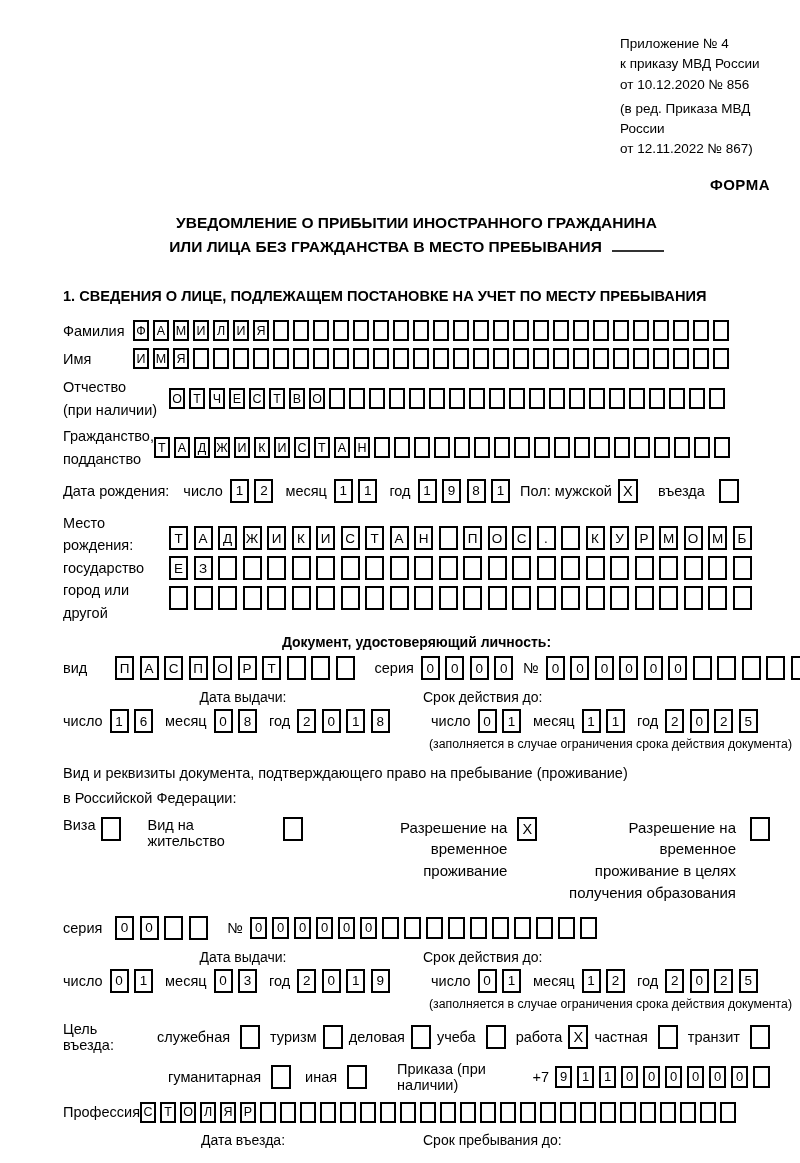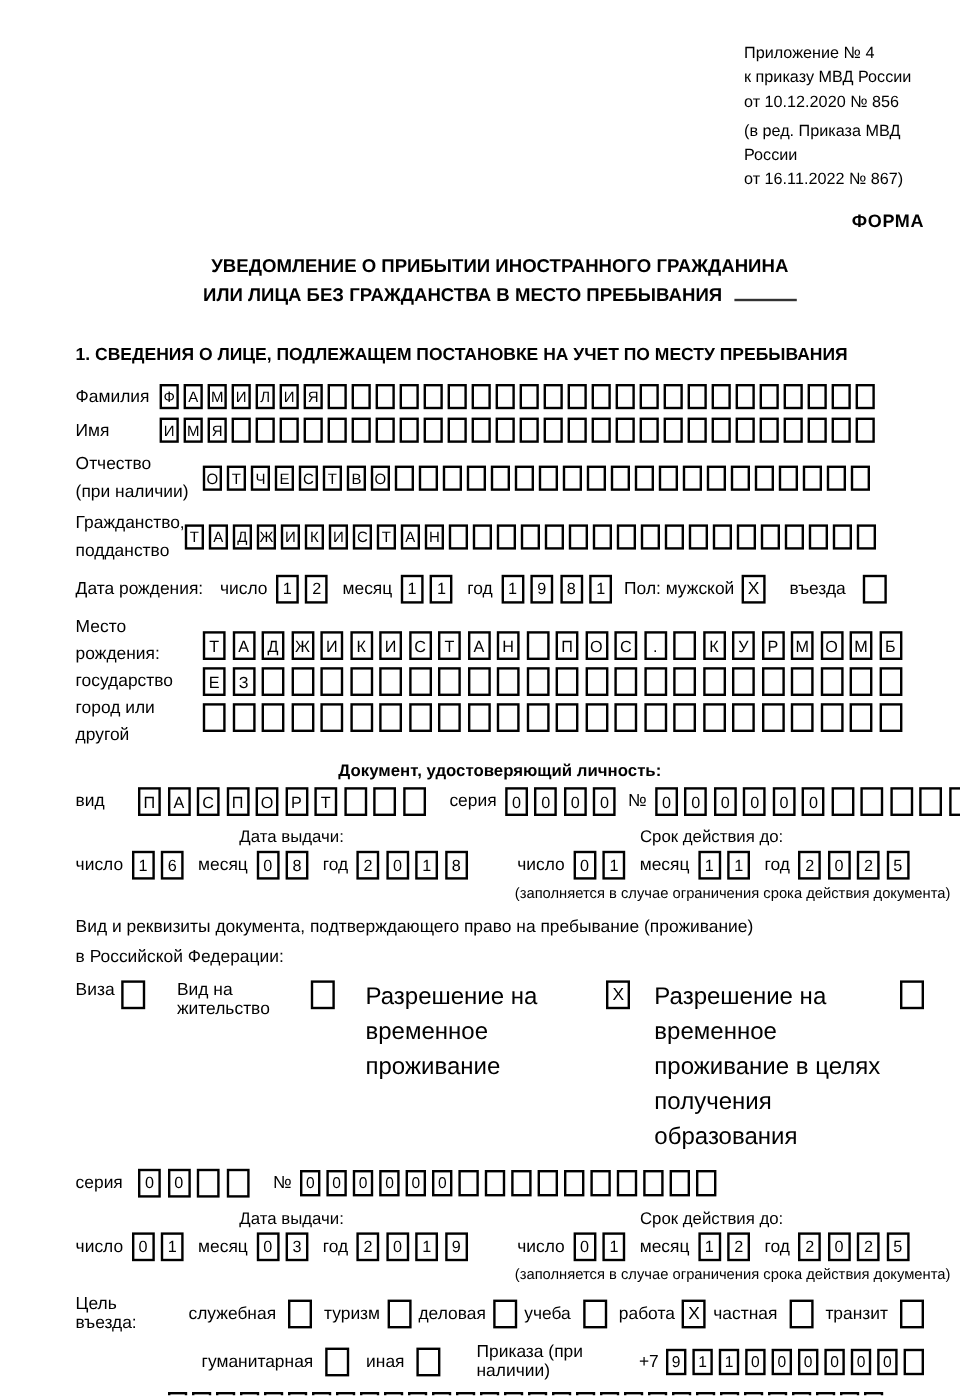--- a/index.html
+++ b/index.html
@@ -24,43 +24,43 @@
   .cells.gw { gap:5.5px; } .cells.gm { gap:5px; }
   .cell { flex:0 0 auto; width:16px; height:21px; border:2px solid #000;
           display:inline-flex; align-items:center; justify-content:center; font-size:12.5px; }
   .cell.w { width:19px; height:24px; font-size:13.5px; }
   .cell.m { width:17px; height:22px; font-size:13px; }
   .cell.cb { width:20px; height:24px; font-size:14.5px; }
   .stackrows { display:flex; flex-direction:column; gap:6px; }
   .center-b { text-align:center; font-weight:bold; font-size:14px; margin-top:10px; }
   .datehead { display:flex; margin-top:9px; font-size:14px; }
   .dh-left { flex:0 0 360px; text-align:center; }
-  .dh-right { flex:0 0 340px; text-align:center; }
+  .dh-right { flex:0 0 340px; }
   .dates .grp { display:flex; align-items:center; }
   .dates .grp.left { flex:0 0 368px; }
   .mlbl { margin:0 7px 0 0; } .mlbl2 { margin:0 7px 0 12px; }
   .note { font-size:12.3px; margin-top:4px; margin-left:325px; width:445px; text-align:center; }
   .para { font-size:14.5px; margin-top:10px; line-height:1.7; }
   .permits { margin-top:6px; align-items:flex-start; }
-  .permit-lines { font-size:20px; text-align:left; line-height:1.45; }
+  .permit-lines { font-size:15px; text-align:right; line-height:1.45; }
   .ml6{margin-left:6px;} .ml10{margin-left:10px;} .ml14{margin-left:14px;} .ml20{margin-left:20px;}
   .ml26{margin-left:26px;} .ml30{margin-left:30px;}
   .ind105{margin-left:105px;}
 </style>
 </head>
 <body>
 
 <div class="page">
 
   <div class="appendix">
     <div>Приложение № 4</div>
     <div>к приказу МВД России</div>
     <div>от 10.12.2020 № 856</div>
     <div class="grp2">(в ред. Приказа МВД России</div>
-    <div>от 16.11.2022 № 867)</div>
+    <div>от 12.11.2022 № 867)</div>
   </div>
 
   <div class="forma">ФОРМА</div>
 
   <div class="title">
     <div>УВЕДОМЛЕНИЕ О ПРИБЫТИИ ИНОСТРАННОГО ГРАЖДАНИНА</div>
     <div><span>ИЛИ ЛИЦА БЕЗ ГРАЖДАНСТВА В МЕСТО ПРЕБЫВАНИЯ</span><span class="blank"></span></div>
   </div>
 
   <div class="sec">1. СВЕДЕНИЯ О ЛИЦЕ, ПОДЛЕЖАЩЕМ ПОСТАНОВКЕ НА УЧЕТ ПО МЕСТУ ПРЕБЫВАНИЯ</div>

